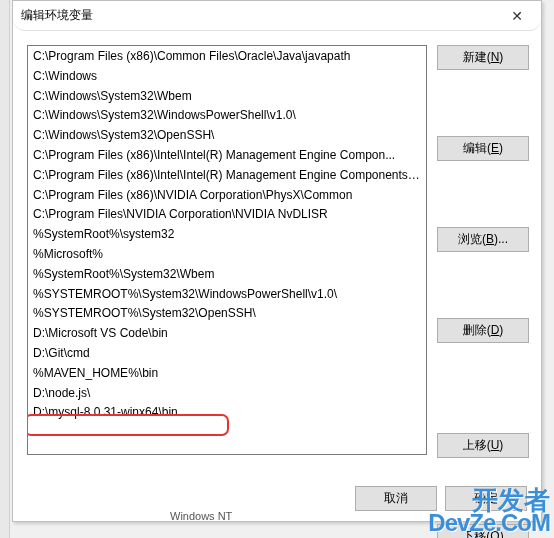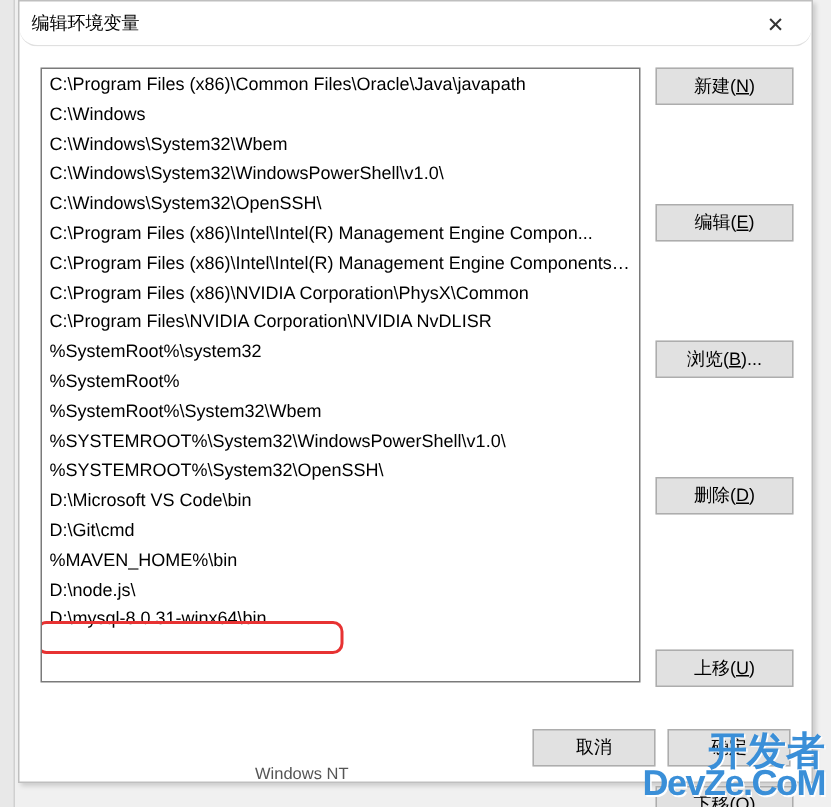--- a/index.html
+++ b/index.html
@@ -145,21 +145,21 @@
           <div class="list-item">C:\Program Files (x86)\Common Files\Oracle\Java\javapath</div>
           <div class="list-item">C:\Windows</div>
           <div class="list-item">C:\Windows\System32\Wbem</div>
           <div class="list-item">C:\Windows\System32\WindowsPowerShell\v1.0\</div>
           <div class="list-item">C:\Windows\System32\OpenSSH\</div>
           <div class="list-item">C:\Program Files (x86)\Intel\Intel(R) Management Engine Compon...</div>
           <div class="list-item">C:\Program Files (x86)\Intel\Intel(R) Management Engine Components\...</div>
           <div class="list-item">C:\Program Files (x86)\NVIDIA Corporation\PhysX\Common</div>
           <div class="list-item">C:\Program Files\NVIDIA Corporation\NVIDIA NvDLISR</div>
           <div class="list-item">%SystemRoot%\system32</div>
-          <div class="list-item">%SystemRoot%</div>
+          <div class="list-item">%Microsoft%</div>
           <div class="list-item">%SystemRoot%\System32\Wbem</div>
           <div class="list-item">%SYSTEMROOT%\System32\WindowsPowerShell\v1.0\</div>
           <div class="list-item">%SYSTEMROOT%\System32\OpenSSH\</div>
           <div class="list-item">D:\Microsoft VS Code\bin</div>
           <div class="list-item">D:\Git\cmd</div>
           <div class="list-item">%MAVEN_HOME%\bin</div>
           <div class="list-item">D:\node.js\</div>
           <div class="list-item">D:\mysql-8.0.31-winx64\bin</div>
         </div>
       <div class="highlight-box"></div>

